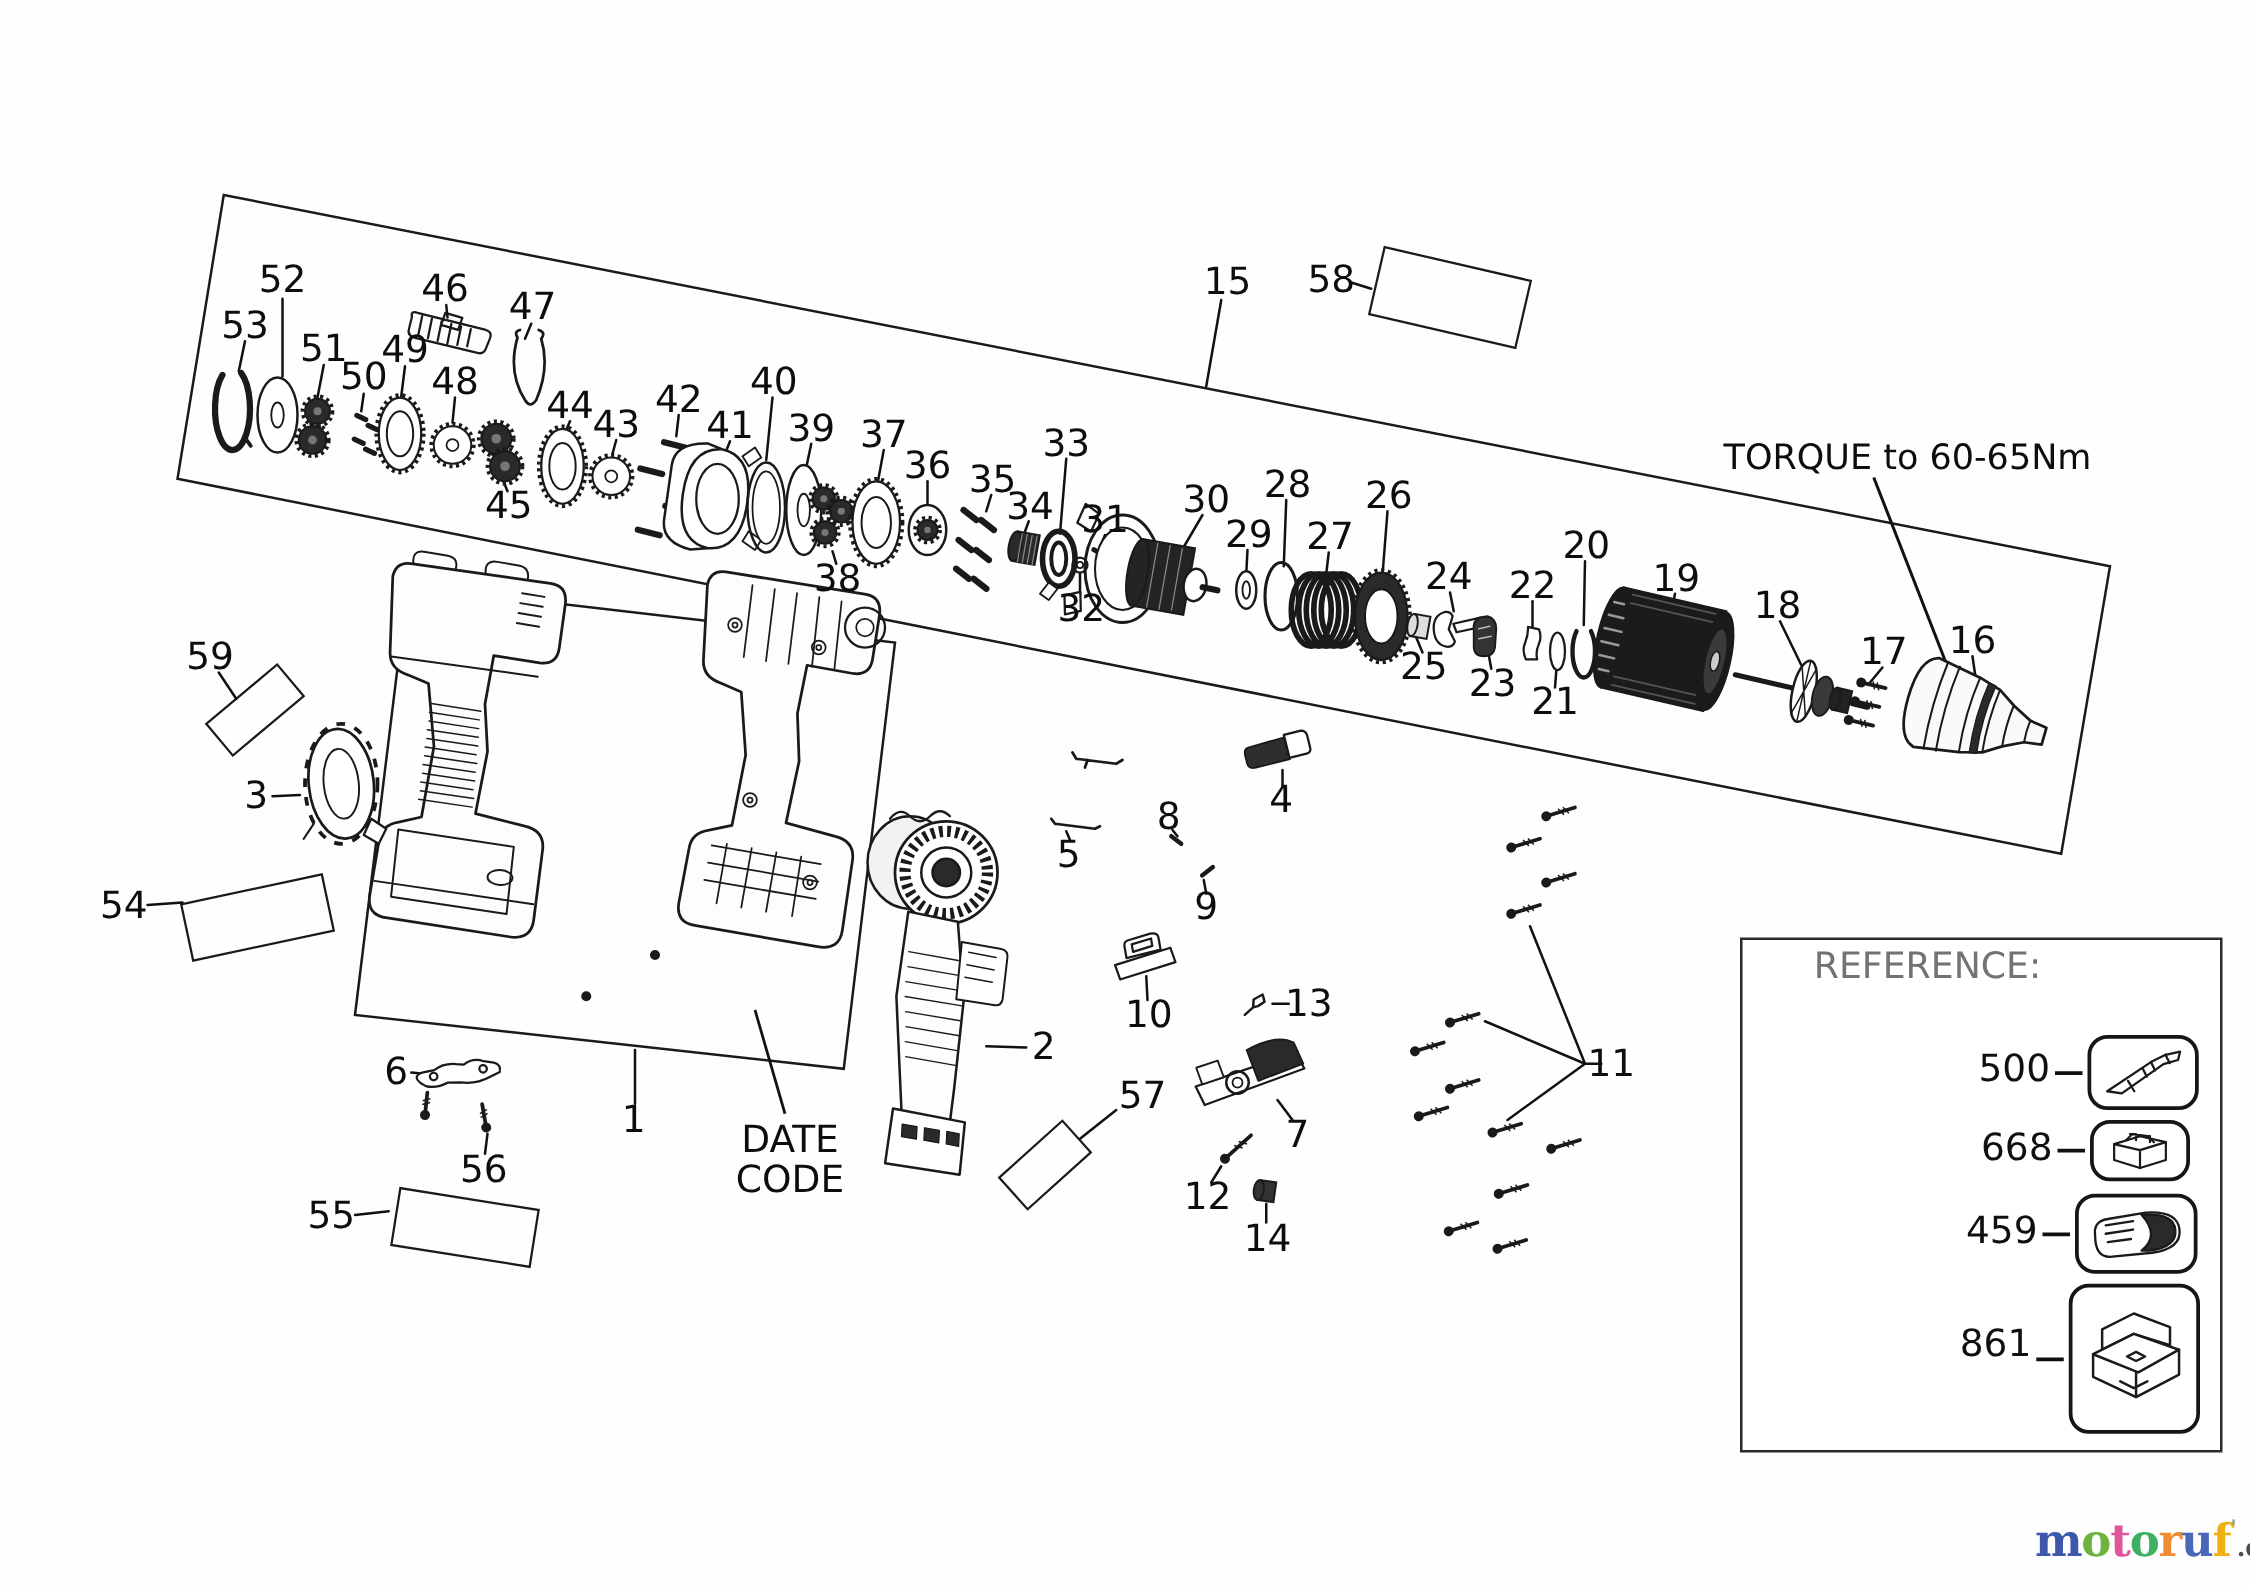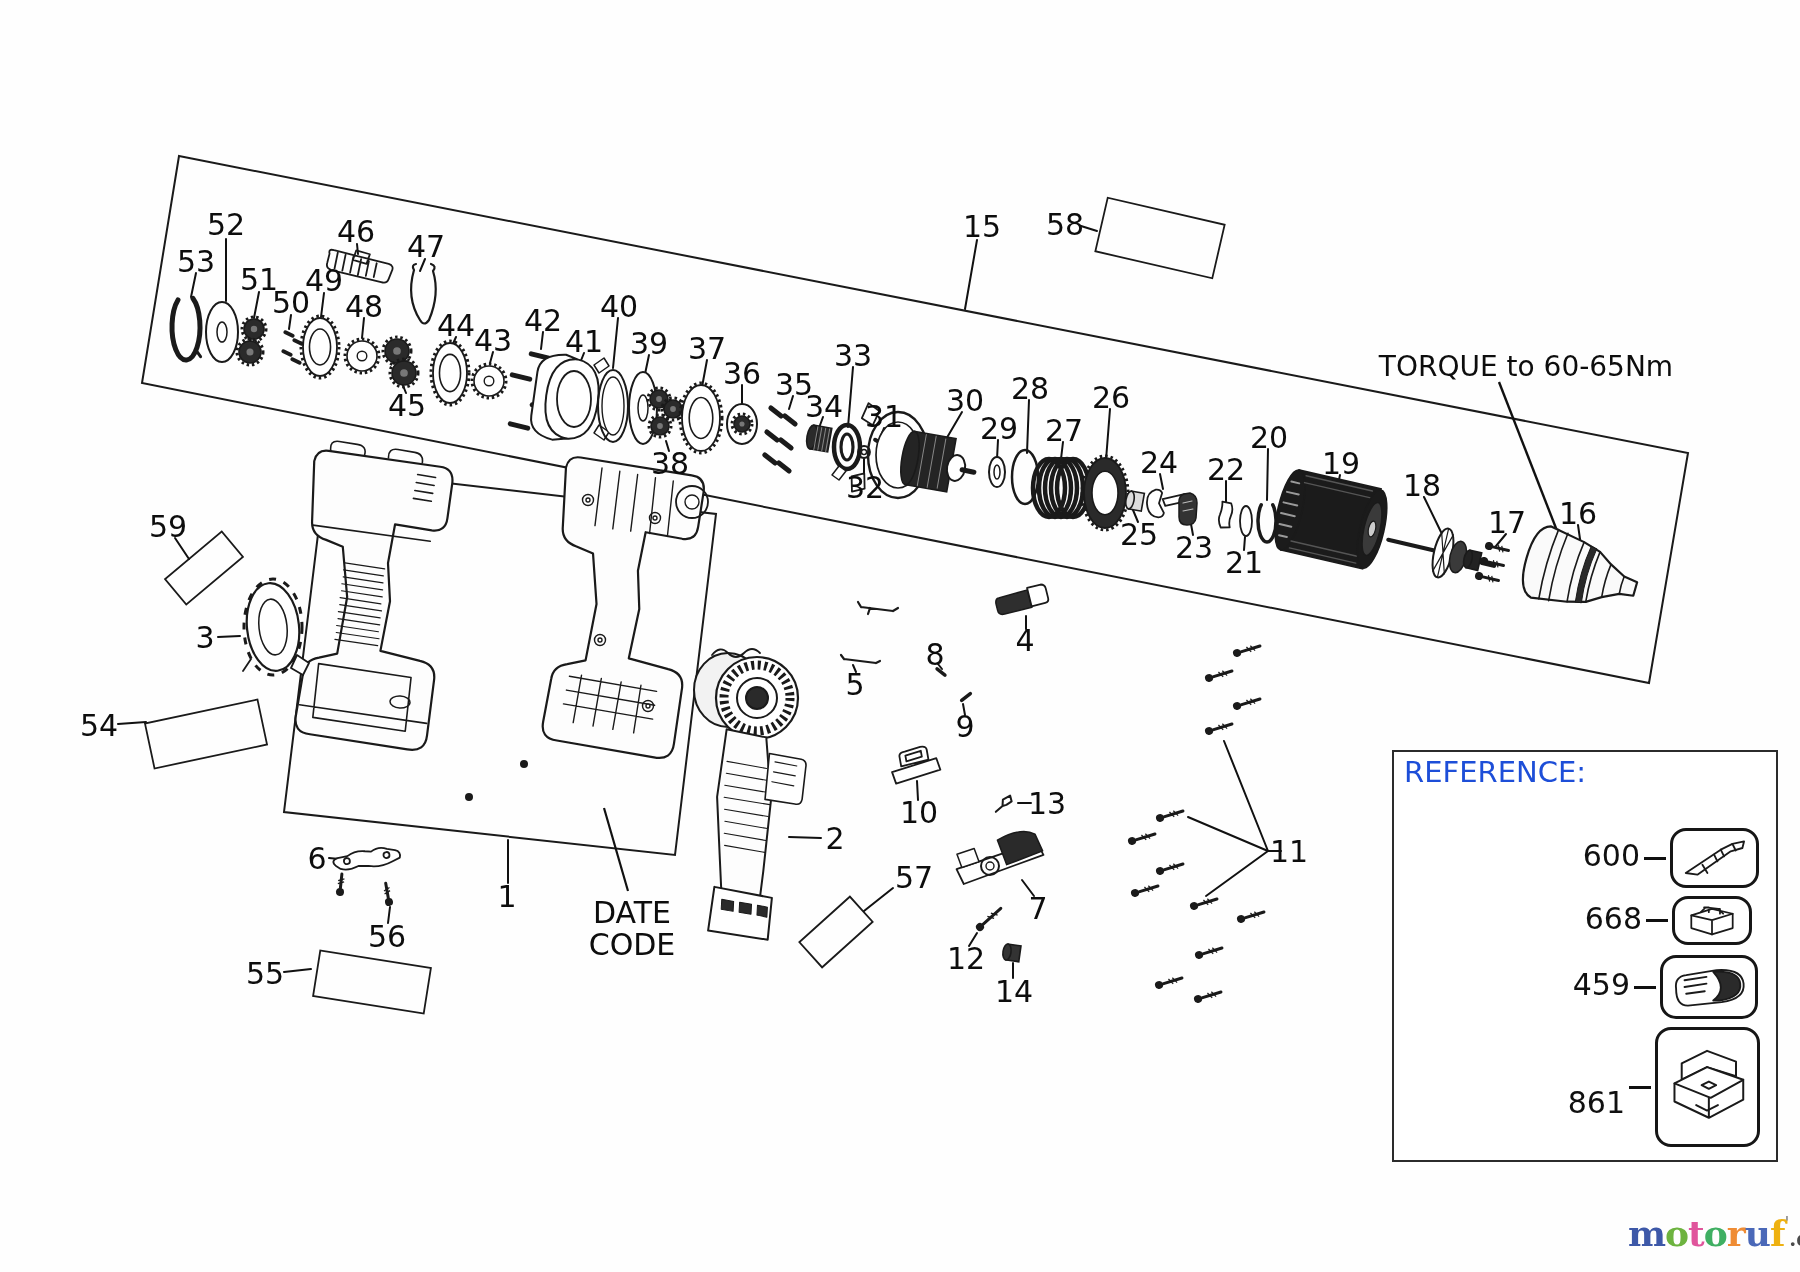--- a/index.html
+++ b/index.html
@@ -1,21 +1,21 @@
 <!DOCTYPE html>
 <html><head>
 <meta charset="utf-8">
 <style>
   html,body{margin:0;padding:0;background:#fff;}
   .stage{position:relative;width:1800px;height:1272px;background:#fefefe;overflow:hidden;
          font-family:"DejaVu Sans",sans-serif;}
   svg text{font-family:"DejaVu Sans",sans-serif;}
   #diagram{position:absolute;left:0;top:0;}
   .ref-panel{position:absolute;border:2px solid #2b2b2b;background:#fff;box-sizing:border-box;}
-  .ref-title,.ref-sub{font-size:29px;color:#1d4ed8;line-height:33px;padding-left:10px;white-space:nowrap;}
+  .ref-title,.ref-sub{font-size:29px;color:#737373;line-height:33px;padding-left:10px;white-space:nowrap;margin-left:47px;}
   .ref-title{padding-top:4px;}
   .ref-num{position:absolute;font-size:30px;color:#101010;width:100px;text-align:right;}
   .ref-dash{position:absolute;height:3px;background:#101010;}
   .ref-iconbox{position:absolute;border:3px solid #161616;border-radius:16px;box-sizing:border-box;
                display:flex;align-items:center;justify-content:center;background:#fff;}
   .logo{position:absolute;font-family:"DejaVu Serif",serif;font-weight:bold;font-size:36px;
         letter-spacing:-1px;white-space:nowrap;}
   .logo .mark{font-size:16px;color:#999;vertical-align:18px;letter-spacing:0;}
   .logo .suffix{font-size:20px;letter-spacing:0;}
 </style>
@@ -687,21 +687,21 @@
       <text x="914" y="877" text-anchor="middle" dominant-baseline="central" font-size="30" fill="#0d0d0d">57</text>
       <text x="1065" y="224" text-anchor="middle" dominant-baseline="central" font-size="30" fill="#0d0d0d">58</text>
       <text x="168" y="526" text-anchor="middle" dominant-baseline="central" font-size="30" fill="#0d0d0d">59</text>
       <text x="1526" y="366" text-anchor="middle" dominant-baseline="central" font-size="28" fill="#0d0d0d">TORQUE to 60-65Nm</text>
       <text x="632" y="912" text-anchor="middle" dominant-baseline="central" font-size="30" fill="#0d0d0d">DATE</text>
       <text x="632" y="944" text-anchor="middle" dominant-baseline="central" font-size="30" fill="#0d0d0d">CODE</text>
     </svg>
 
   <div class="ref-panel" id="refPanel" style="left: 1392px; top: 750px; width: 386px; height: 412px;">
     <div class="ref-title">REFERENCE:</div>
-  <div class="ref-num" style="left: 146px; top: 86px;">600</div>
+  <div class="ref-num" style="left: 146px; top: 86px;">500</div>
       <div class="ref-dash" style="left: 250px; top: 104.5px; width: 22px;"></div>
       <div class="ref-iconbox" style="left: 276px; top: 76px; width: 89px; height: 60px;">
         <svg viewBox="0 0 89 60" width="79" height="50">
           <path d="M10,48 L52,20 L66,13 L80,10 L78,18 L64,22 L24,50 Z" fill="#fff" stroke="#1a1a1a" stroke-width="2.2" stroke-linejoin="round" stroke-linecap="round"></path>
           <path d="M52,20 L56,28 M44,26 L48,34 M30,38 l6,10 M66,13 l4,8" fill="none" stroke="#1a1a1a" stroke-width="2.2" stroke-linejoin="round" stroke-linecap="round"></path>
         </svg>
       </div>
       <div class="ref-num" style="left: 148px; top: 148.5px;">668</div>
       <div class="ref-dash" style="left: 252px; top: 167px; width: 22px;"></div>
       <div class="ref-iconbox" style="left: 278px; top: 144px; width: 80px; height: 49px;">
@@ -713,21 +713,21 @@
       </div>
       <div class="ref-num" style="left: 136px; top: 215px;">459</div>
       <div class="ref-dash" style="left: 240px; top: 233.5px; width: 22px;"></div>
       <div class="ref-iconbox" style="left: 266px; top: 203px; width: 98px; height: 64px;">
         <svg viewBox="0 0 98 64" width="88" height="54">
           <path d="M10,34 Q8,20 22,18 L58,12 Q88,10 90,28 Q92,46 64,50 L24,54 Q10,54 10,34 Z" fill="#fff" stroke="#1a1a1a" stroke-width="2.2" stroke-linejoin="round" stroke-linecap="round"></path>
           <path d="M54,14 Q84,12 86,28 Q88,44 62,48 L54,48 Q72,34 54,14 Z" fill="#2a2a2a" stroke="#1a1a1a" stroke-width="2.2" stroke-linejoin="round" stroke-linecap="round"></path>
           <path d="M20,24 l26,-4 M20,32 l26,-4 M22,40 l22,-3" fill="none" stroke="#1a1a1a" stroke-width="2.2" stroke-linejoin="round" stroke-linecap="round"></path>
         </svg>
       </div>
-      <div class="ref-num" style="left: 131px; top: 333px;">861</div>
+      <div class="ref-num" style="left: 131px; top: 306px;">861</div>
       <div class="ref-dash" style="left: 235px; top: 333.5px; width: 22px;"></div>
       <div class="ref-iconbox" style="left: 261px; top: 275px; width: 105px; height: 120px;">
         <svg viewBox="0 0 105 120" width="95" height="110">
           <path d="M24,34 L52,20 L84,32 L84,48 L52,38 L24,52 Z" fill="#fff" stroke="#1a1a1a" stroke-width="2.2" stroke-linejoin="round" stroke-linecap="round"></path>
           <path d="M16,56 L52,38 L92,52 L56,72 Z" fill="#fff" stroke="#1a1a1a" stroke-width="2.2" stroke-linejoin="round" stroke-linecap="round"></path>
           <path d="M16,56 L16,76 L54,94 L92,74 L92,52 M54,72 L54,94" fill="none" stroke="#1a1a1a" stroke-width="2.2" stroke-linejoin="round" stroke-linecap="round"></path>
           <path d="M40,80 l12,6 12,-6 M46,58 l8,-4 8,4 -8,4 Z" fill="none" stroke="#1a1a1a" stroke-width="2.2" stroke-linejoin="round" stroke-linecap="round"></path>
         </svg>
       </div>
     </div>

